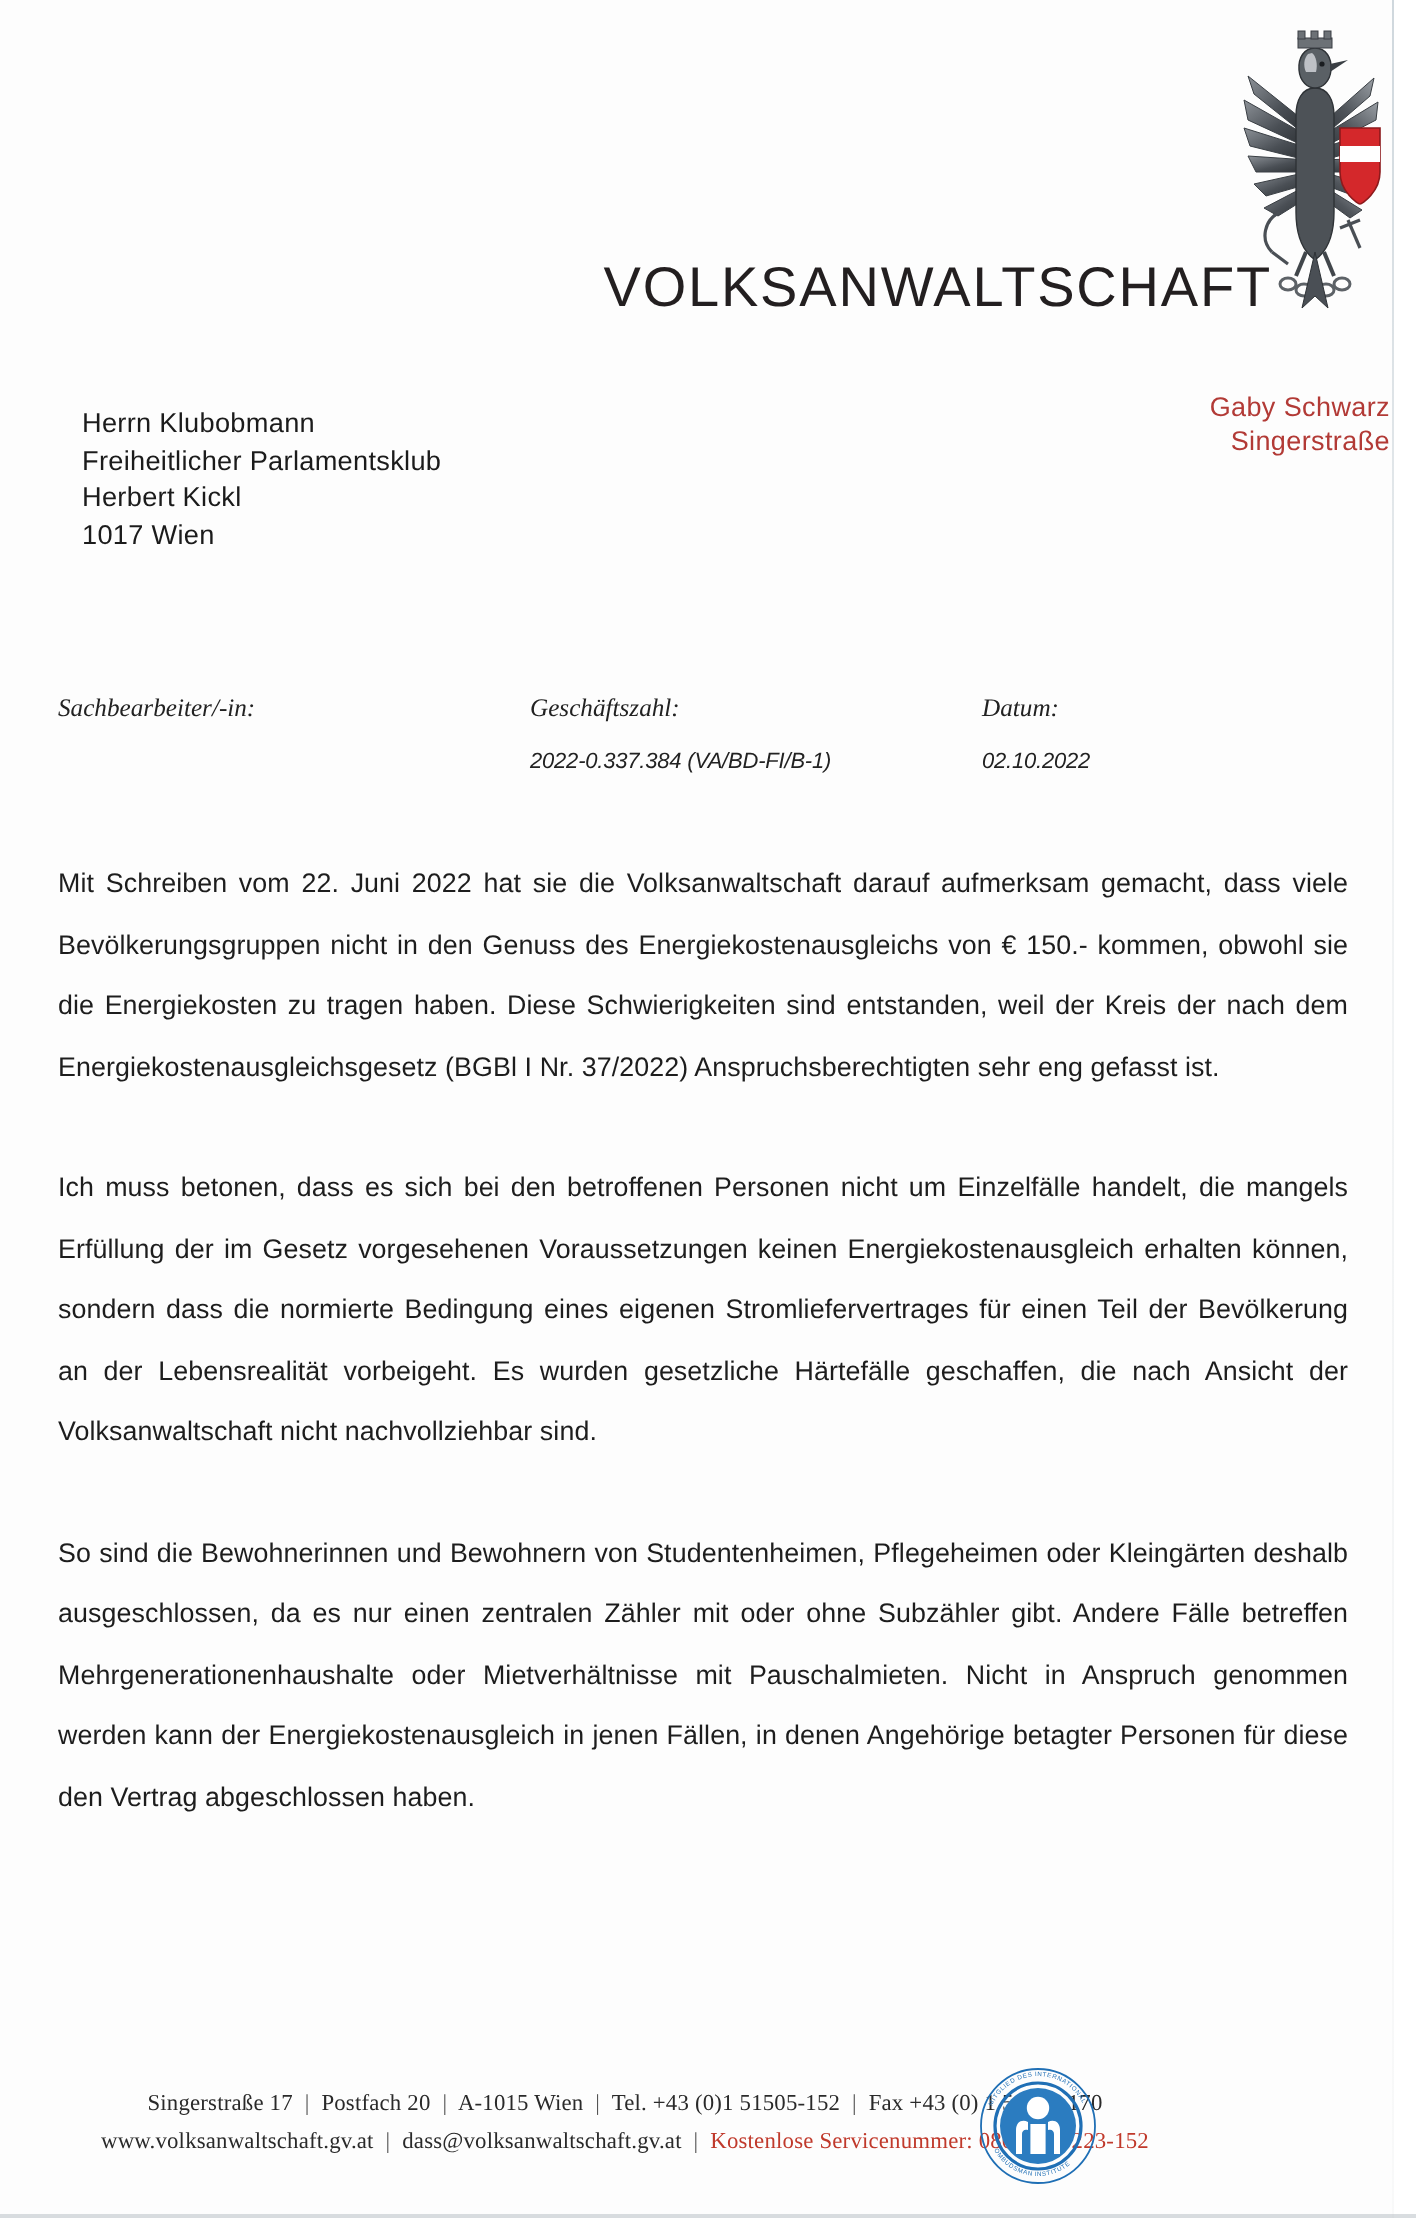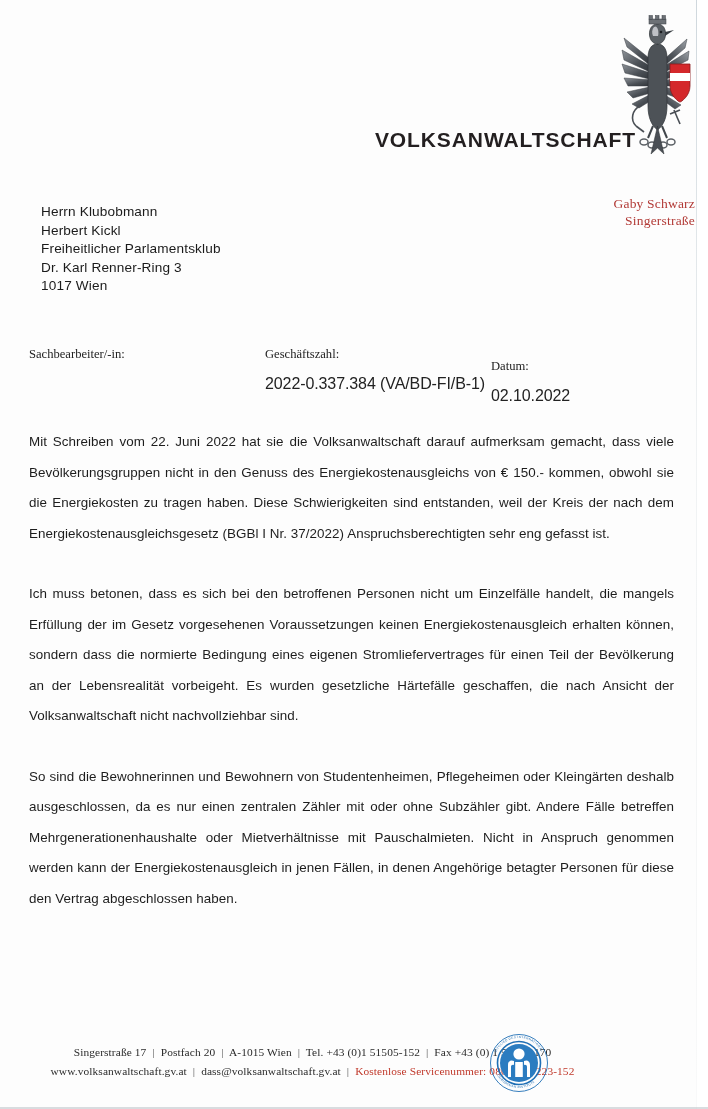--- a/index.html
+++ b/index.html
@@ -56,42 +56,42 @@
     position: absolute;
     top: 14px;
     right: 14px;
     width: 330px;
     height: 160px;
   }
   .org-title {
     position: absolute;
     right: 58px;
     top: 114px;
-    font-size: 21px;
+    font-size: 28px;
     letter-spacing: 0.9px;
-    font-weight: 700;
+    font-weight: 400;
     color: #231f20;
     white-space: nowrap;
     font-family: "Liberation Sans", sans-serif;
   }
   .coat {
     position: absolute;
     right: 0px;
     top: 0px;
     width: 76px;
     height: 148px;
   }
 
   .ombudswoman {
     position: absolute;
     right: 13px;
     top: 196px;
     text-align: right;
     color: #b23a36;
-    font-family: Liberation Serif, serif;
+    font-family: Liberation Sans, sans-serif;
     font-size: 13.5px;
     line-height: 16.5px;
     letter-spacing: 0.2px;
   }
   .ombudswoman div { white-space: nowrap; }
 
   
   .address {
     position: absolute;
     left: 29px;
@@ -108,31 +108,32 @@
     position: absolute;
     left: 29px;
     top: 347px;
     width: 620px;
     font-family: "Liberation Serif", serif;
     color: #222;
   }
   .meta .col {
     position: absolute;
     top: 0;
+    font-style: italic;
   }
   .meta .col.c1 { left: 0px; }
   .meta .col.c2 { left: 236px; }
-  .meta .col.c3 { left: 462px; margin-top: 12px; }
+  .meta .col.c3 { left: 462px; }
   .meta .label {
     font-size: 12.6px;
     white-space: nowrap;
   }
   .meta .value {
     margin-top: 13px;
-    font-size: 16px;
+    font-size: 11px;
     font-family: "Liberation Sans", sans-serif;
     white-space: nowrap;
     letter-spacing: -0.1px;
   }
 
   
   .body-copy {
     position: absolute;
     left: 29px;
     top: 427px;
@@ -274,23 +275,22 @@
     </div>
   </div>
 
   <div class="ombudswoman">
     <div>Gaby Schwarz</div>
     <div>Singerstraße</div>
   </div>
 
   <div class="address">
     <div>Herrn Klubobmann</div>
+    <div>Freiheitlicher Parlamentsklub</div>
     <div>Herbert Kickl</div>
-    <div>Freiheitlicher Parlamentsklub</div>
-    <div>Dr. Karl Renner-Ring 3</div>
     <div>1017 Wien</div>
   </div>
 
   <div class="meta">
     <div class="col c1">
       <div class="label">Sachbearbeiter/-in:</div>
       <div class="value"></div>
     </div>
     <div class="col c2">
       <div class="label">Geschäftszahl:</div>

